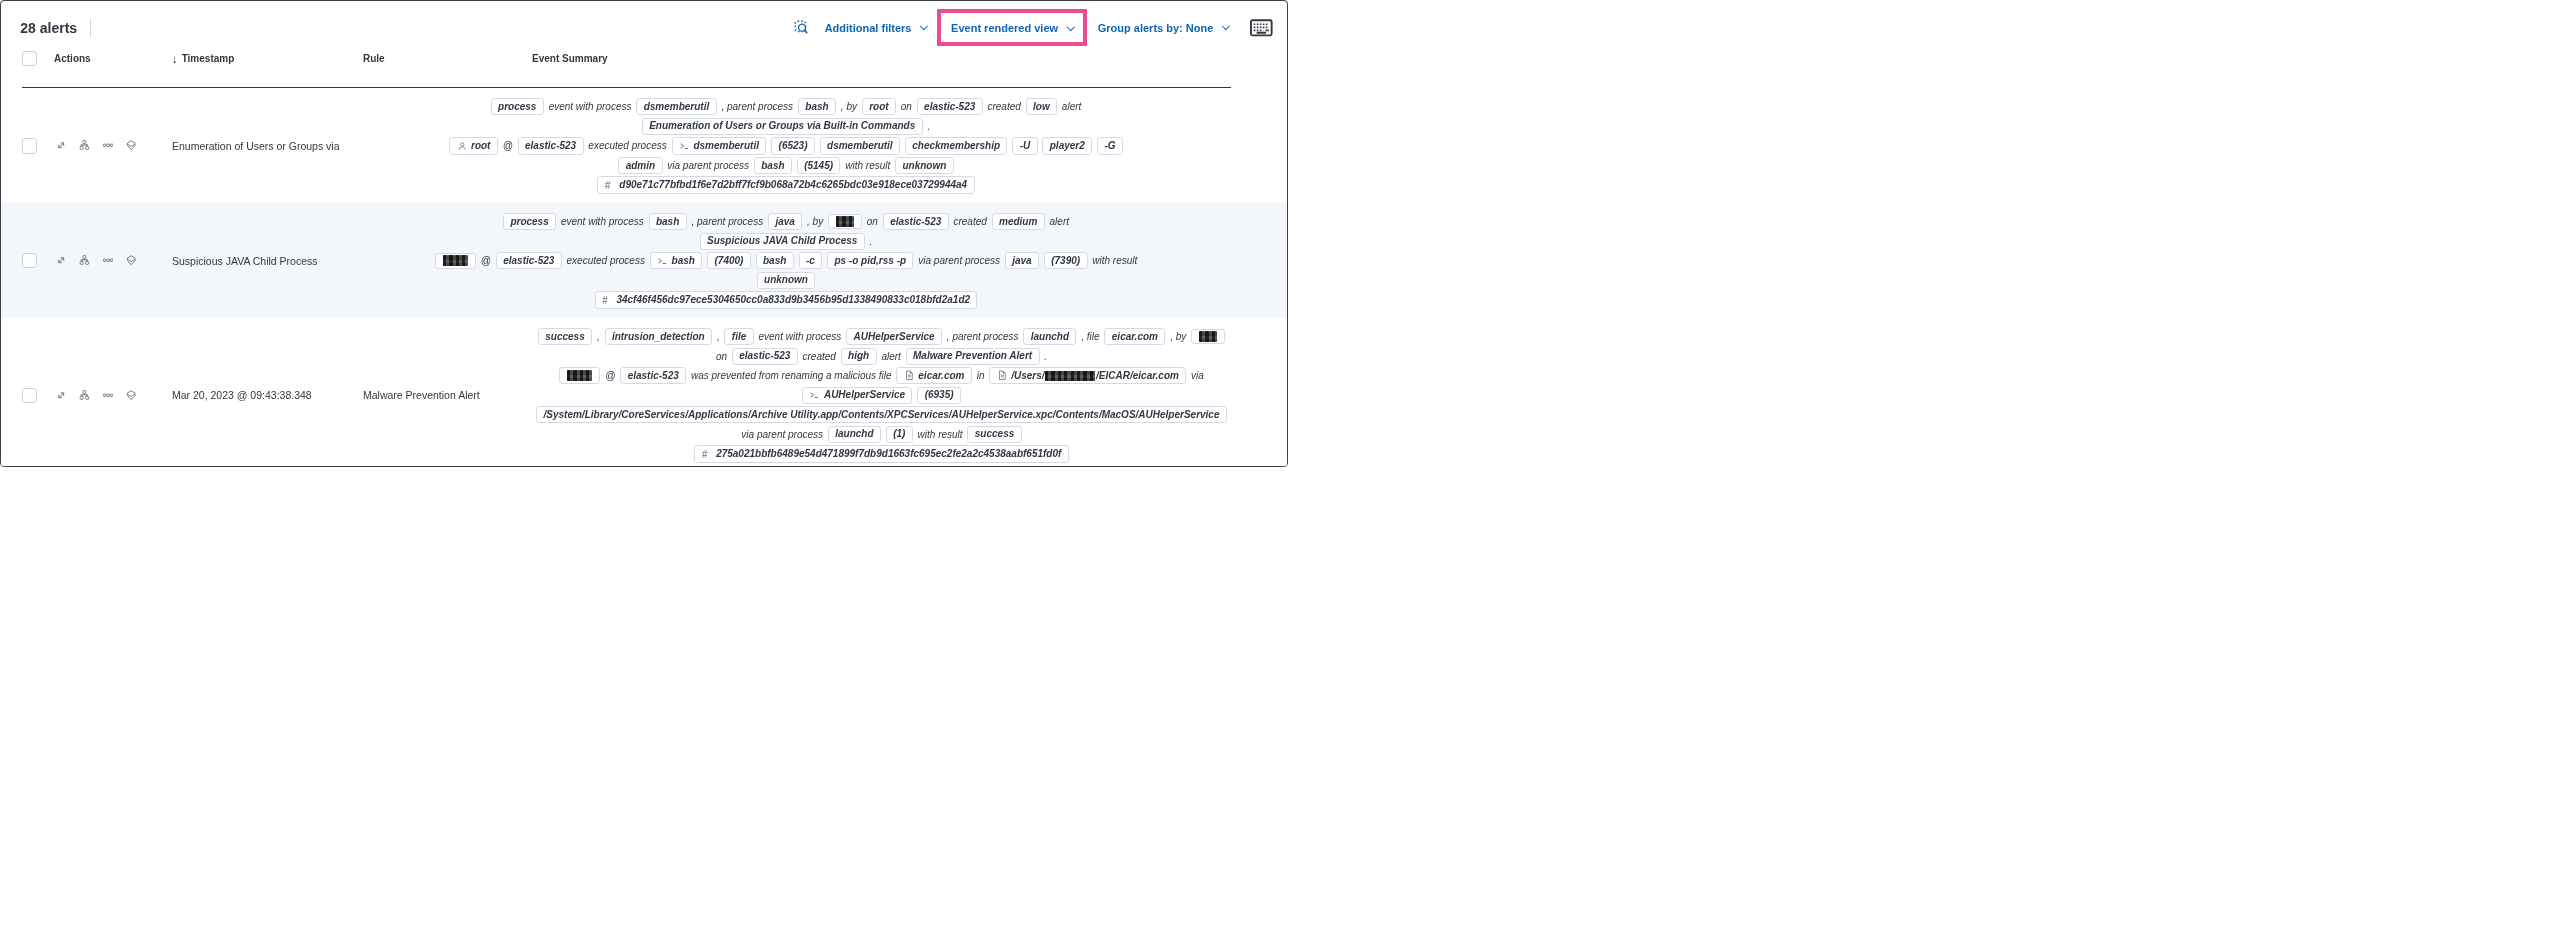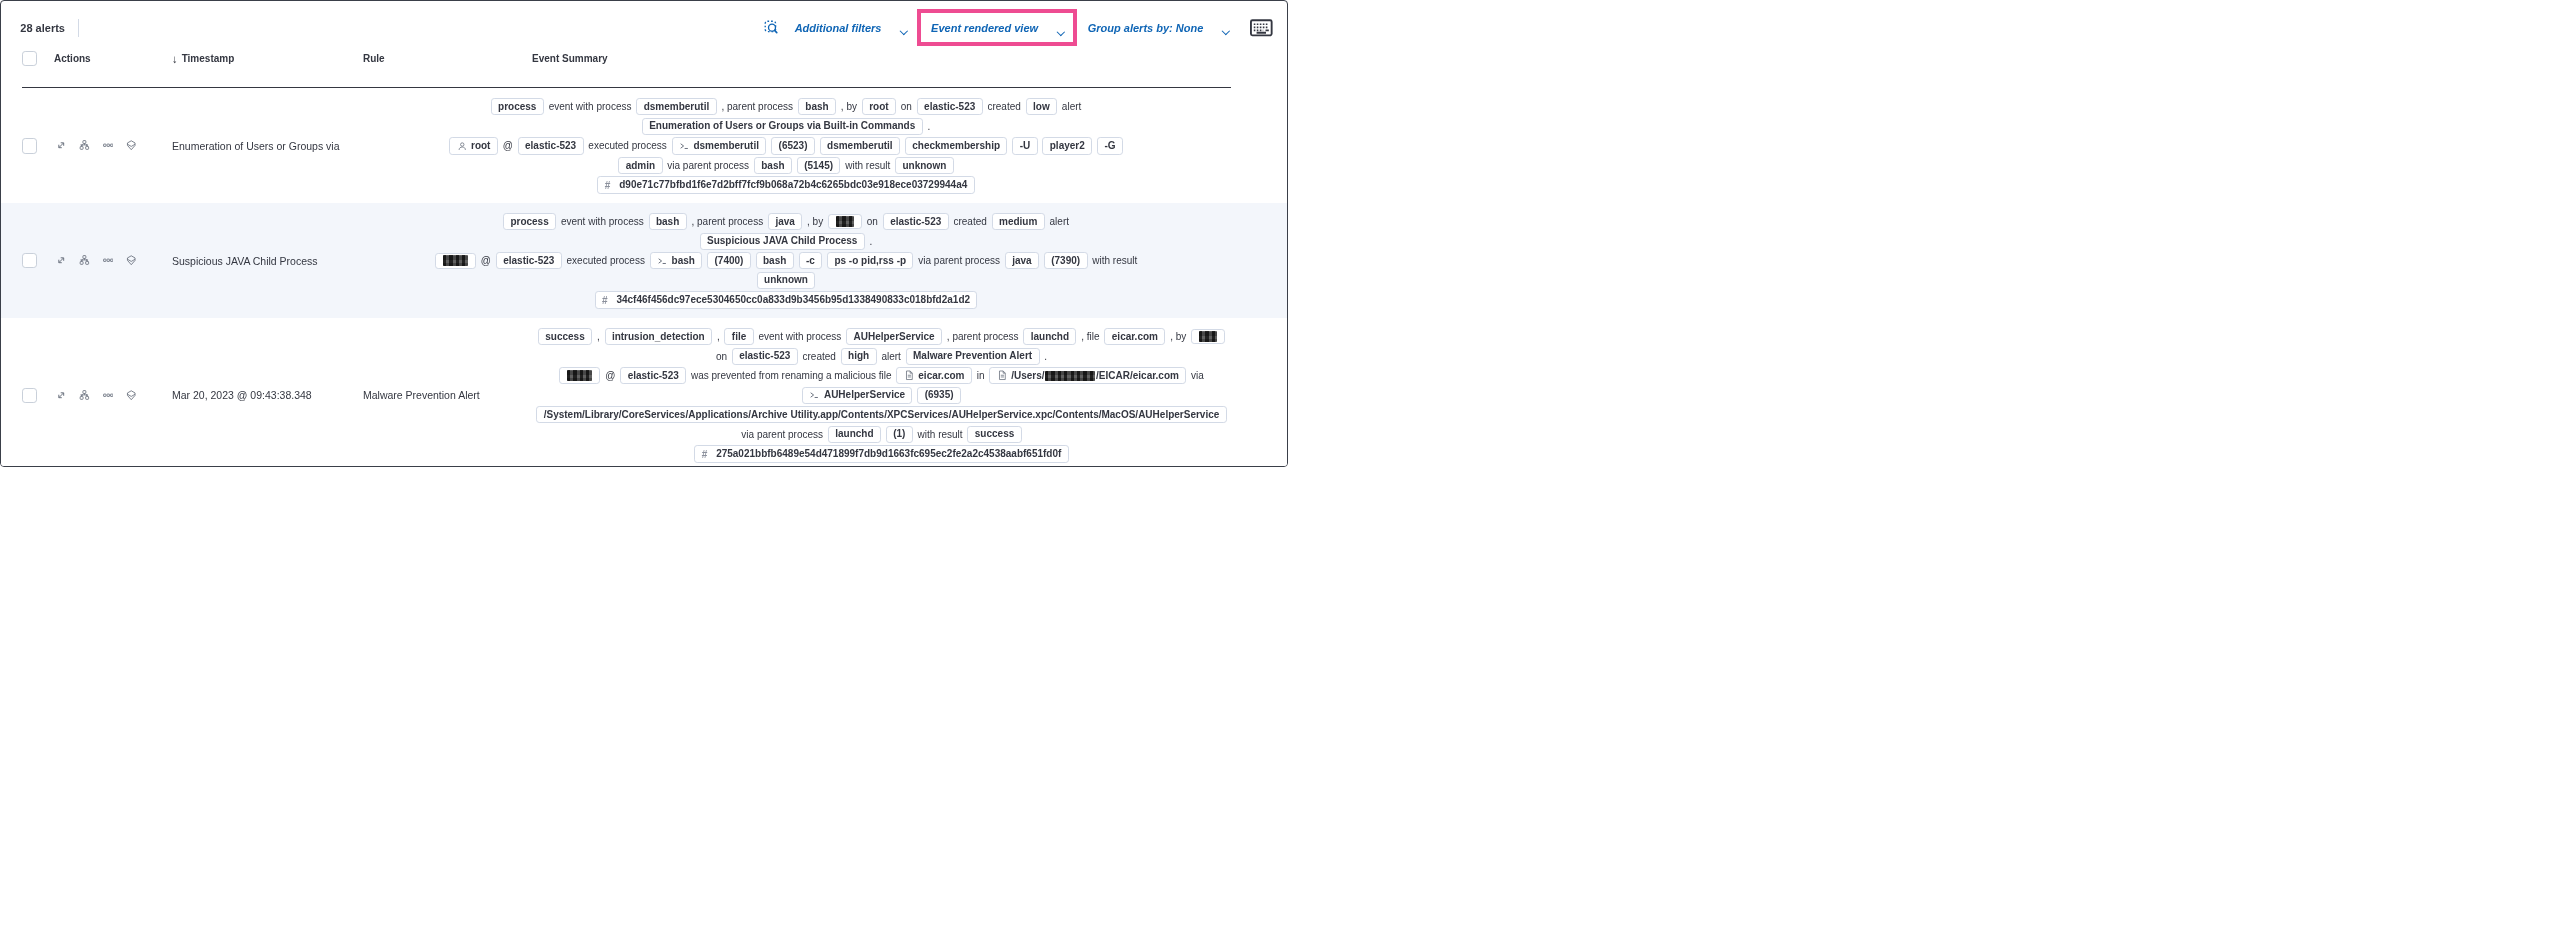--- a/index.html
+++ b/index.html
@@ -4,27 +4,27 @@
 <style>
   * { box-sizing: border-box; margin: 0; padding: 0; }
   html,body { background:#fff; }
   body { font-family: "Liberation Sans", "DejaVu Sans", sans-serif; color:#343741; }
   .screen{
     position:relative; width:1288px; height:467px; background:#fff;
     border:1.6px solid #3a3f49; border-radius:4px; overflow:hidden;
   }
   
   .topbar{ display:flex; align-items:center; padding:6.4px 14.5px 0 19.3px; min-height:47px; }
-  .alert-count{ font-weight:bold; font-size:11px; color:#343741; white-space:nowrap; }
+  .alert-count{ font-weight:bold; font-size:14px; color:#343741; white-space:nowrap; }
   .vdiv{ width:0.8px; height:17.7px; background:#d3dae6; margin-left:13px; }
   .spacer{ flex:1; }
   .rightgrp{ display:flex; align-items:center; gap:8px; }
-  .tlink{ display:inline-flex; align-items:flex-end; gap:20px; color:#0f65b5; font-size:11px;
+  .tlink{ display:inline-flex; align-items:center; gap:10px; color:#0f65b5; font-size:11px;
           font-weight:bold; background:none; border:0; cursor:pointer; white-space:nowrap;
-          font-family:inherit;font-style:italic; }
+          font-family:inherit; }
   .chev{ width:5.6px; height:5.6px; border-right:1.6px solid currentColor; border-bottom:1.6px solid currentColor;
          transform:rotate(45deg); margin-top:-3.2px; }
   .pinkbox{ border:4px solid #ee4c92; background:#fff; padding:7.2px 9.7px; margin:0 2.4px; }
   .iconbtn{ background:none; border:0; padding:0; cursor:pointer; display:inline-flex; align-items:center; }
   .inspect-btn{ color:#0f65b5; width:17px; height:17px; margin-right:6.4px; }
   .kbd-btn{ color:#343741; width:22.6px; height:17.7px; margin-left:13px; }
   .iconbtn svg{ width:100%; height:100%; }
   
   .thead{ display:flex; align-items:center; margin:3.2px 56px 0 21px; padding-bottom:21px;
           border-bottom:1.6px solid #353741; font-size:10px; font-weight:bold; }
@@ -41,21 +41,21 @@
   .trow.stripe{ background:#f3f6fb; }
   .cell{ display:flex; align-items:center; }
   .c-check{ width:32px; }
   .c-actions{ width:118px; gap:8.9px; }
   .abtn{ background:none; border:0; padding:0; color:#0f65b5; width:14.5px; height:14.5px; cursor:pointer; }
   .abtn svg{ width:100%; height:100%; display:block; }
   .c-time{ width:191px; font-size:10.5px; white-space:nowrap; }
   .c-rule{ width:169px; font-size:10.5px; white-space:nowrap; overflow:hidden; }
   .c-summary{ flex:1; flex-direction:column; justify-content:center; align-items:center;
               gap:2.4px; padding:9.7px 0; }
-  .sline{ display:flex; flex-wrap:wrap; justify-content:center; align-items:center; column-gap:4.8px; row-gap:2.4px; }
+  .sline{ display:flex; flex-wrap:wrap; justify-content:center; align-items:center; column-gap:4.8px; row-gap:2.4px;font-style:italic; }
   .stext{ font-size:10px; color:#343741; white-space:nowrap; }
   .badge{ display:inline-flex; align-items:center; gap:4px; background:#fff; border:0.8px solid #d3dae6;
           border-radius:3.2px; padding:1.6px 6.4px; font-size:10px; line-height:12px; font-weight:bold;
           color:#343741; white-space:nowrap; cursor:grab; }
   .bicon{ display:inline-flex; color:#69707d; width:10.5px; height:10.5px; }
   .bicon svg{ width:100%; height:100%; }
   .hash{ color:#8b909c; font-weight:bold; font-size:10px; }
   .parts{ display:inline-flex; align-items:center; }
   .redact{ display:inline-block; border-radius:0.8px; vertical-align:middle; margin:0 0.8px;
     background:

